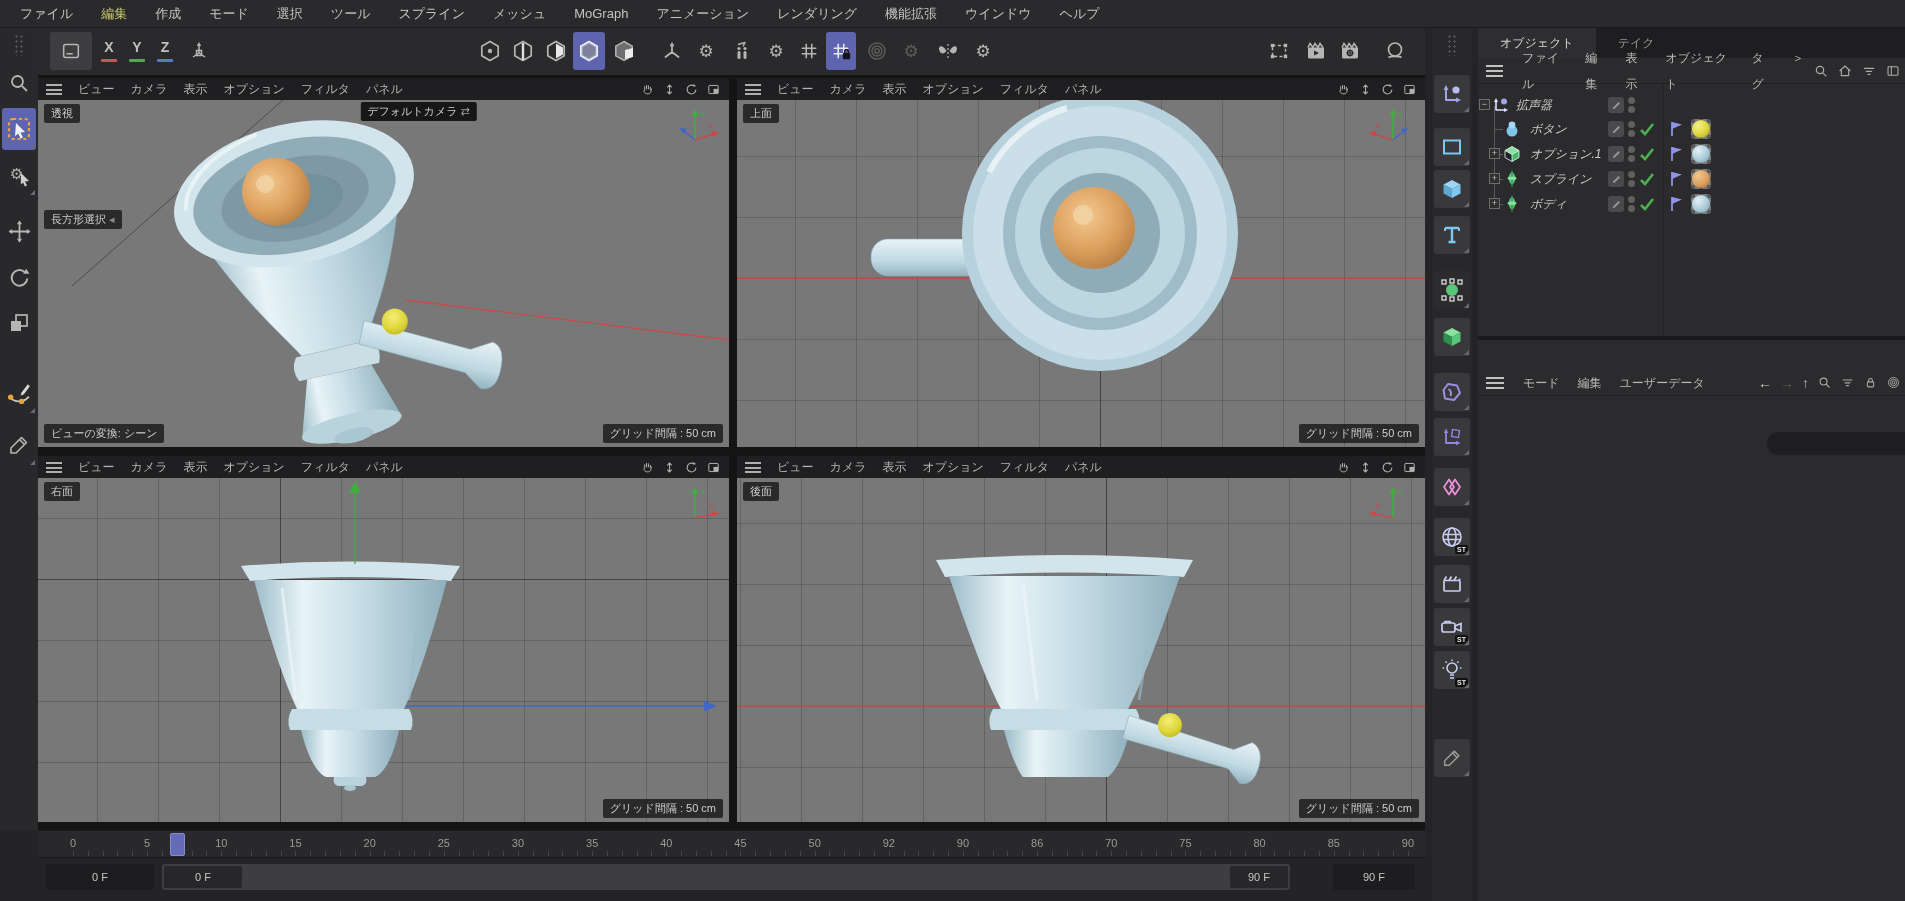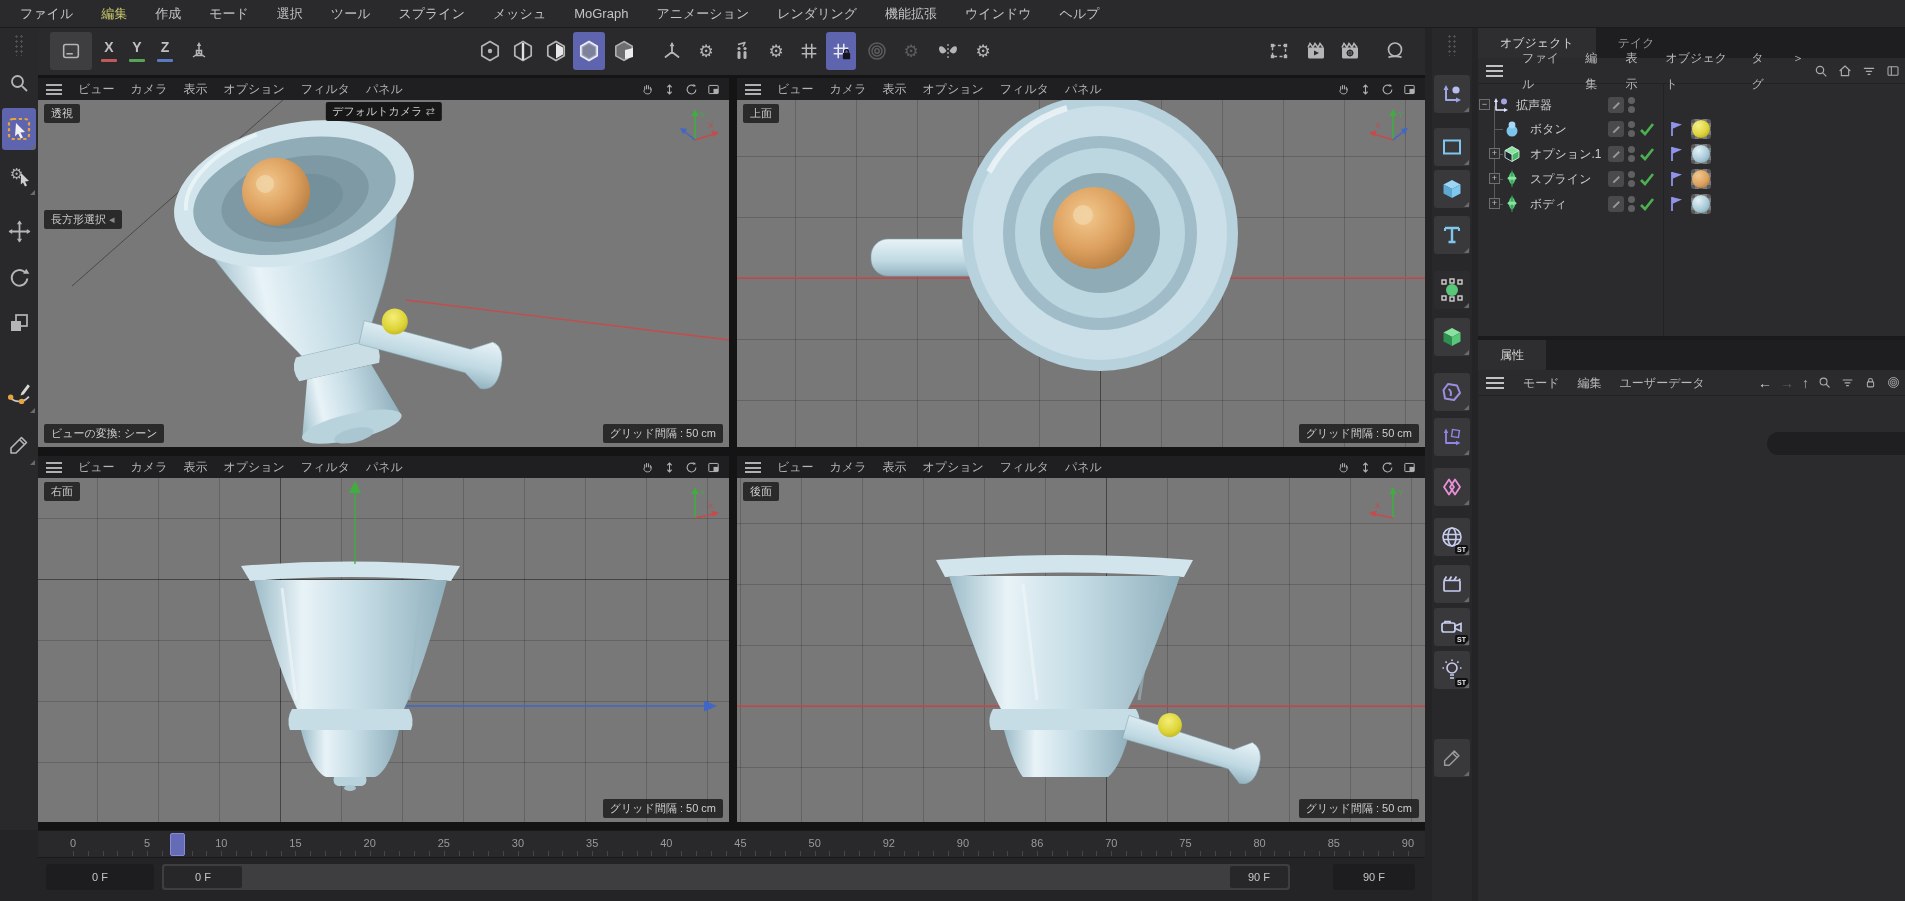--- a/index.html
+++ b/index.html
@@ -48,21 +48,21 @@
   .vp-content{position:relative;overflow:hidden;background:var(--viewport-bg,#787878);}
   .vgrid{position:absolute;inset:0;
      background-image:linear-gradient(to right,rgba(25,25,25,.22) 1px,transparent 1px),
                       linear-gradient(to bottom,rgba(25,25,25,.22) 1px,transparent 1px);
      background-size:61px 61px;}
   .gline-v{position:absolute;top:0;bottom:0;width:1px;background:rgba(15,15,15,.38);}
   .gline-h{position:absolute;left:0;right:0;height:1px;background:rgba(15,15,15,.38);}
   .scene{position:absolute;inset:0;width:100%;height:100%;}
   .chip{position:absolute;background:rgba(24,24,24,.82);color:#cfcfcf;font-size:11px;
         padding:2px 7px;border-radius:2px;white-space:nowrap;}
-  .chip.dark{background:rgba(12,12,12,.9);}
+  .chip.dark{background:rgba(12,12,12,.9);margin-left:35px;}
   .gizmo{position:absolute;top:6px;right:8px;}
 
   
   #strip{position:absolute;left:1432px;top:28px;width:40px;height:873px;background:#28282a;}
   .stile{position:absolute;left:2px;width:36px;height:38px;background:#39393b;border-radius:3px;
          display:flex;align-items:center;justify-content:center;}
   .stile.pressed{background:#2c2c2e;}
   .stbadge{position:absolute;right:2px;bottom:2px;background:#101010;color:#e8e8e8;font-size:7px;
            line-height:9px;padding:0 2px;border-radius:2px;font-weight:bold;}
 
@@ -77,21 +77,21 @@
      background:linear-gradient(#c2c2c2 0 2px,transparent 2px 5px,#c2c2c2 5px 7px,transparent 7px 10px,#c2c2c2 10px 12px);}
   .pmenu-items{display:flex;}
   .pmenu-items span{font-size:12px;color:#b8b8b8;padding:0 9px;line-height:26px;cursor:default;}
   .pmenu-icons{margin-left:auto;display:flex;gap:8px;align-items:center;color:#ababab;padding-right:4px;}
   .pmenu-icons .tchar{font-size:14px;line-height:14px;}
   .pmenu-icons .dimc{color:#5f5f5f;}
 
   #otree{position:absolute;left:0;top:56px;width:427px;height:252px;}
   #otree .coldiv{position:absolute;left:185px;top:0;bottom:0;width:1px;background:#222224;}
   .orow{position:absolute;left:0;width:427px;height:24px;}
-  .orow .olabel{position:absolute;top:4px;font-size:12px;color:#cdcdcd;white-space:nowrap;}
+  .orow .olabel{position:absolute;top:4px;font-size:12px;color:#cdcdcd;white-space:nowrap;font-style:italic;}
   .expander{position:absolute;top:6px;width:11px;height:11px;box-sizing:border-box;
             border:1px solid #6e6e6e;background:#2f2f31;color:#c0c0c0;font-size:9px;line-height:9px;
             text-align:center;}
   .oicon{position:absolute;top:3px;width:18px;height:18px;}
   .pencilbox{position:absolute;top:4px;width:16px;height:16px;background:#4a4a4d;border-radius:3px;
              display:flex;align-items:center;justify-content:center;}
   .vdot{position:absolute;width:7px;height:7px;border-radius:50%;background:#606060;}
   .checkw{position:absolute;top:4px;width:16px;height:16px;}
   .tagflag{position:absolute;top:3px;width:16px;height:18px;}
   .mat{position:absolute;top:2px;width:20px;height:20px;border-radius:3px;overflow:hidden;
@@ -1070,23 +1070,20 @@
             </svg>
         </span>
         <span class="mat" style="left:213px">
             <span class="mball blue"></span>
           </span>
       </div>
     </div>
 
     <div class="abs" style="left:0;top:308px;width:427px;height:4px;background:#1a1a1c"></div>
 
-    <div class="tabbar" style="top:312px">
-      <div class="tab active">属性</div>
-    </div>
     <div class="pmenu" style="top:342px">
       <div class="hamb"></div>
       <div class="pmenu-items">
           <span>モード</span>
           <span>編集</span>
           <span>ユーザーデータ</span>
         </div>
       <div class="pmenu-icons">
         <span class="tchar" style="color:#cfcfcf">←</span>
         <span class="tchar dimc">→</span>

